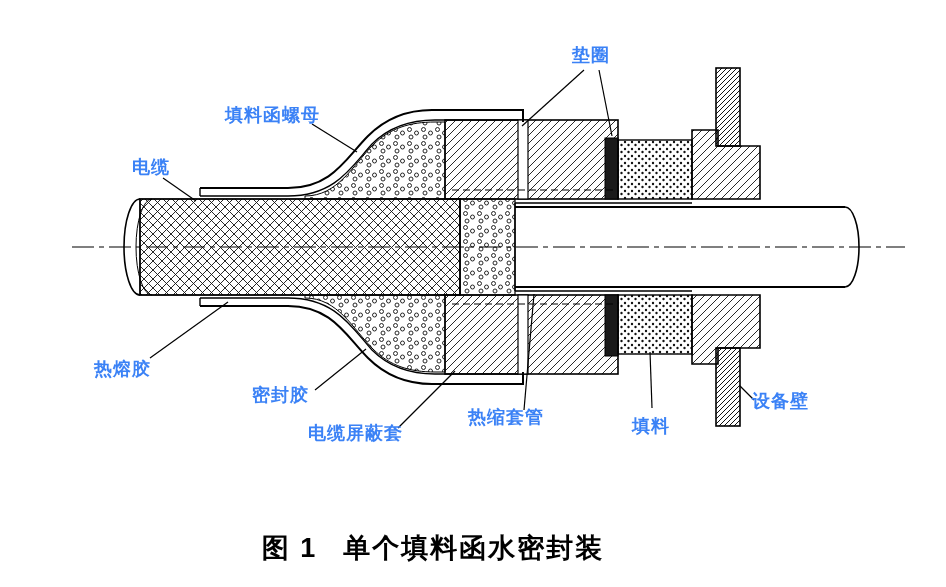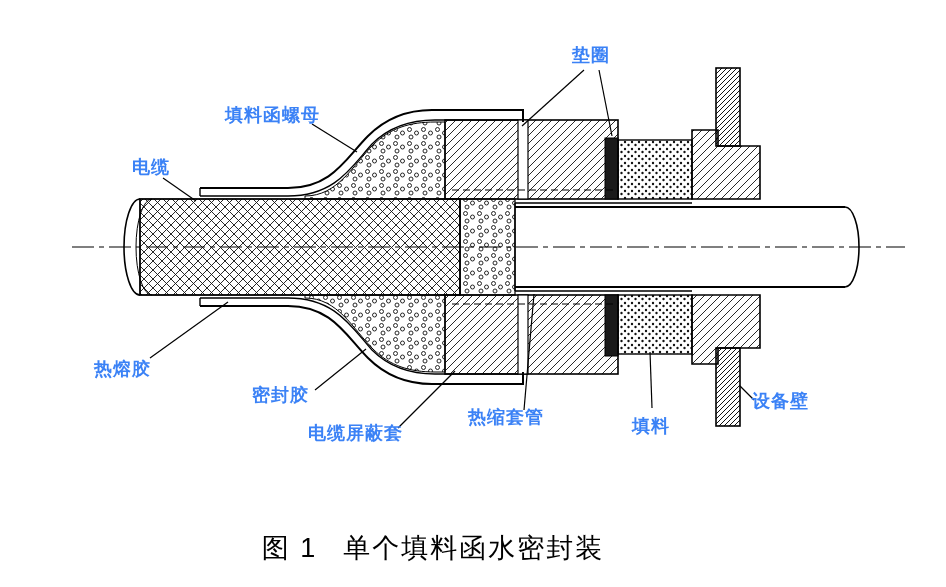--- a/index.html
+++ b/index.html
@@ -5,21 +5,21 @@
   html,body{margin:0;padding:0;background:#ffffff;}
   body{font-family:"Liberation Sans", sans-serif;color:#000;}
   .stage{position:relative;width:946px;height:587px;background:#fff;overflow:hidden;}
   .stage svg{position:absolute;left:0;top:0;}
   .lbl{
     position:absolute;font-size:18px;font-weight:600;color:#3b82f6;
     white-space:nowrap;letter-spacing:1px;line-height:1.1;
   }
   .caption{
     position:absolute;top:530px;left:0;width:866px;text-align:center;
-    font-size:27px;font-weight:normal;letter-spacing:2px;
+    font-size:27px;font-weight:bold;letter-spacing:2px;
   }
   .caption .num{margin-right:26px;}
 </style>
 </head>
 <body>
 
 <div class="stage">
 
   <svg width="946" height="587" viewBox="0 0 946 587">
     <defs>

